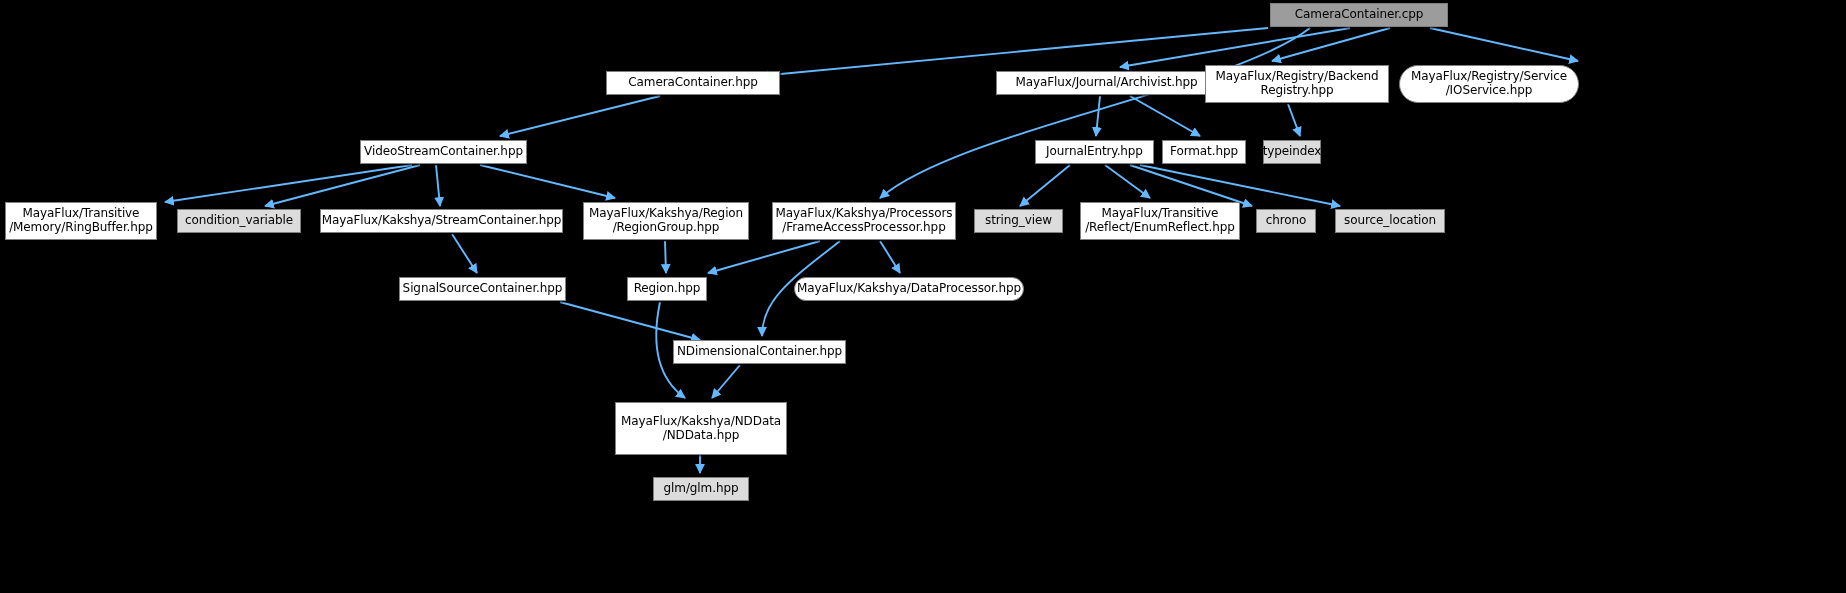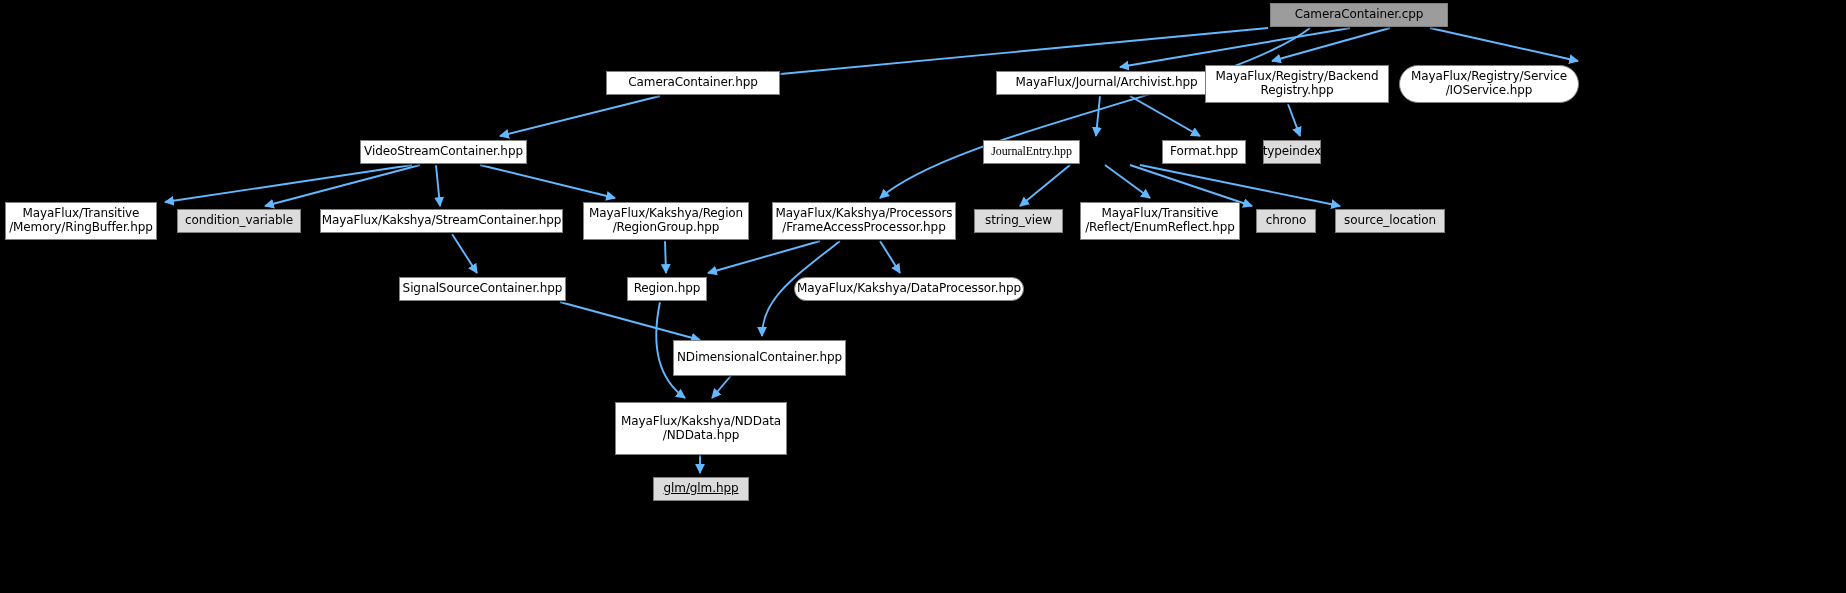--- a/index.html
+++ b/index.html
@@ -87,37 +87,37 @@
   </svg>
   <div id="node-layer">
       <div class="node root" style="left: 1270px; top: 3px; width: 178px; height: 24px;">CameraContainer.cpp</div>
       <div class="node" style="left: 606px; top: 71px; width: 174px; height: 24px;">CameraContainer.hpp</div>
       <div class="node" style="left: 996px; top: 71px; width: 221px; height: 24px;">MayaFlux/Journal/Archivist.hpp</div>
       <div class="node" style="left: 1205px; top: 65px; width: 184px; height: 38px;">MayaFlux/Registry/Backend
 Registry.hpp</div>
       <div class="node" style="left: 1399px; top: 65px; width: 180px; height: 38px; border-radius: 19px;">MayaFlux/Registry/Service
 /IOService.hpp</div>
       <div class="node" style="left: 360px; top: 140px; width: 167px; height: 24px;">VideoStreamContainer.hpp</div>
-      <div class="node" style="left: 983px; top: 140px; width: 97px; height: 24px; font-family: Liberation Serif, serif;">JournalEntry.hpp</div>
+      <div class="node" style="left: 1035px; top: 140px; width: 119px; height: 24px;">JournalEntry.hpp</div>
       <div class="node" style="left: 1162px; top: 140px; width: 84px; height: 24px;">Format.hpp</div>
       <div class="node gray" style="left: 1263px; top: 140px; width: 58px; height: 24px;">typeindex</div>
       <div class="node" style="left: 5px; top: 202px; width: 152px; height: 38px;">MayaFlux/Transitive
 /Memory/RingBuffer.hpp</div>
       <div class="node gray" style="left: 177px; top: 209px; width: 124px; height: 24px;">condition_variable</div>
       <div class="node" style="left: 320px; top: 209px; width: 243px; height: 24px;">MayaFlux/Kakshya/StreamContainer.hpp</div>
       <div class="node" style="left: 583px; top: 202px; width: 166px; height: 38px;">MayaFlux/Kakshya/Region
 /RegionGroup.hpp</div>
       <div class="node" style="left: 772px; top: 202px; width: 184px; height: 38px;">MayaFlux/Kakshya/Processors
 /FrameAccessProcessor.hpp</div>
       <div class="node gray" style="left: 974px; top: 209px; width: 89px; height: 24px; text-align: center;">string_view</div>
       <div class="node" style="left: 1080px; top: 202px; width: 160px; height: 38px;">MayaFlux/Transitive
 /Reflect/EnumReflect.hpp</div>
       <div class="node gray" style="left: 1256px; top: 209px; width: 60px; height: 24px;">chrono</div>
       <div class="node gray" style="left: 1335px; top: 209px; width: 110px; height: 24px;">source_location</div>
       <div class="node" style="left: 399px; top: 277px; width: 167px; height: 24px;">SignalSourceContainer.hpp</div>
       <div class="node" style="left: 627px; top: 277px; width: 80px; height: 24px;">Region.hpp</div>
       <div class="node" style="left: 794px; top: 277px; width: 230px; height: 24px; border-radius: 12px;">MayaFlux/Kakshya/DataProcessor.hpp</div>
-      <div class="node" style="left: 673px; top: 340px; width: 173px; height: 36px; text-align: center;">NDimensionalContainer.hpp</div>
+      <div class="node" style="left: 673px; top: 340px; width: 173px; height: 24px; text-align: center;">NDimensionalContainer.hpp</div>
       <div class="node" style="left: 615px; top: 402px; width: 172px; height: 53px;">MayaFlux/Kakshya/NDData
 /NDData.hpp</div>
-      <div class="node gray" style="left: 653px; top: 477px; width: 96px; height: 24px; text-decoration: underline;">glm/glm.hpp</div>
+      <div class="node gray" style="left: 653px; top: 477px; width: 96px; height: 24px;">glm/glm.hpp</div>
     </div>
 </div>
 
 </body></html>

